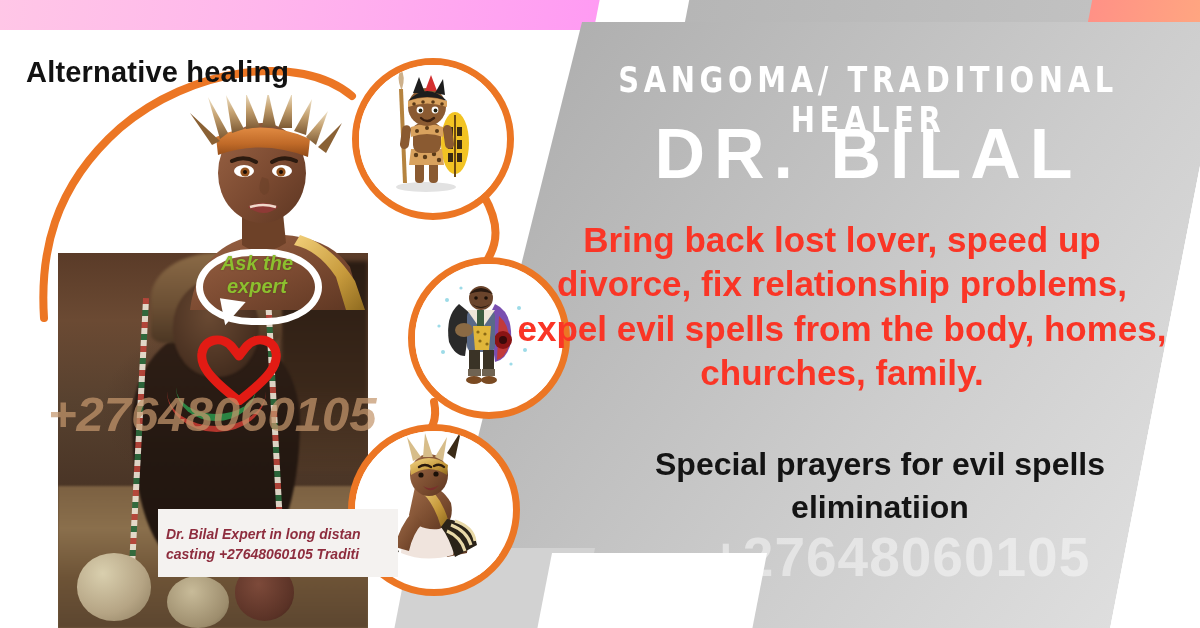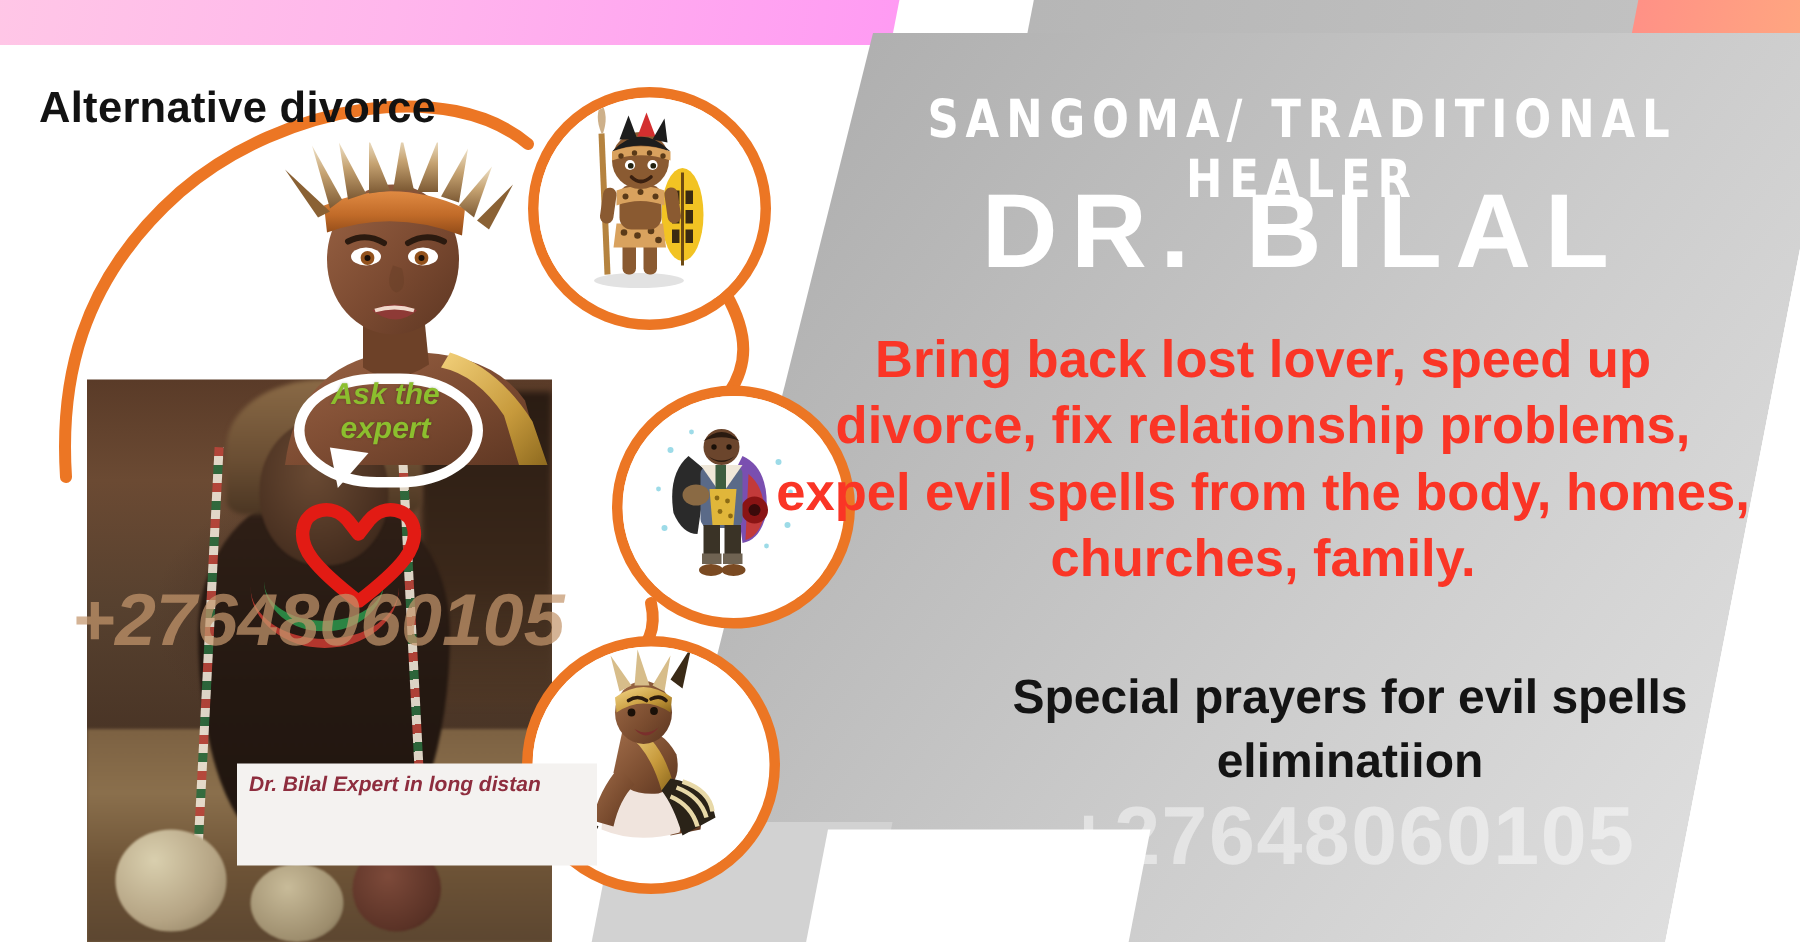--- a/index.html
+++ b/index.html
@@ -57,21 +57,21 @@
   .bigname{
     left:548px;top:118px;width:640px;
     color:#ffffff;font-weight:bold;font-size:70px;letter-spacing:9px;
     line-height:1.05;
   }
   .redtext{
     left:512px;top:218px;width:660px;
     color:#fa3526;font-weight:bold;font-size:35px;line-height:1.27;
   }
   .blacktext{
-    left:600px;top:443px;width:600px;
+    left:580px;top:443px;width:600px;
     color:#141414;font-weight:bold;font-size:32px;line-height:1.33;
   }
   .watermark-right{
     left:600px;top:525px;width:600px;
     color:rgba(255,255,255,.46);font-weight:bold;font-size:55px;letter-spacing:1px;
   }
 
   
   .alt-heading{
     position:absolute;left:26px;top:56px;z-index:9;
@@ -144,21 +144,21 @@
   .watermark-photo{
     position:absolute;left:48px;top:386px;z-index:6;
     color:rgba(196,150,108,.72);font-weight:bold;font-style:italic;font-size:49px;letter-spacing:0px;
     white-space:nowrap;
   }
 
   
   .caption{
     position:absolute;left:158px;top:509px;width:240px;height:68px;z-index:7;
     background:#f4f2f0;overflow:hidden;
-    padding:4px 6px 0 8px;box-sizing:border-box;
+    padding:16px 6px 0 8px;box-sizing:border-box;
   }
   .caption p{
     margin:0;color:#8e2d3e;font-weight:bold;font-style:italic;font-size:14px;line-height:1.4;
     white-space:nowrap;
   }
 
   
   .curves{position:absolute;left:0;top:0;width:620px;height:628px;z-index:5;pointer-events:none;}
 
   
@@ -177,21 +177,21 @@
 <div id="poster">
 
   <div class="bar-pink"></div>
   <div class="bar-grey-top"></div>
   <div class="bar-orange"></div>
 
   <div class="panel-grey"></div>
   <div class="grey-foot"></div>
   <div class="panel-notch"></div>
 
-  <div class="alt-heading">Alternative divorce</div>
+  <div class="alt-heading">Alternative healing</div>
 
   <svg class="bust" viewBox="0 0 235 215">
     <defs>
       <linearGradient id="skin" x1="0" y1="0" x2="1" y2="1">
         <stop offset="0%" stop-color="#9a6344"></stop>
           <stop offset="55%" stop-color="#7b4a31"></stop>
           <stop offset="100%" stop-color="#5d3622"></stop>
       </linearGradient>
       <linearGradient id="band" x1="0" y1="0" x2="0" y2="1">
         <stop offset="0%" stop-color="#e08a42"></stop>
@@ -267,20 +267,21 @@
   </svg>
 
   <div class="bubble-tail"></div>
   <div class="bubble"></div>
   <div class="bubble-txt">Ask the expert</div>
 
   <div class="watermark-photo">+27648060105</div>
 
   <div class="caption">
     <p>Dr. Bilal Expert in long distan</p>
+    <p>casting +27648060105 Traditi</p>
   </div>
 
   <svg class="curves" viewBox="0 0 620 628">
     <g fill="none" stroke="#ec7624" stroke-width="8" stroke-linecap="round">
       <path d="M352 96 C300 52 190 68 120 128 C52 188 40 256 44 318"></path>
       <path d="M484 196 C500 224 498 244 486 262"></path>
       <path d="M434 402 C438 420 432 430 420 442"></path>
     </g>
   </svg>
 

